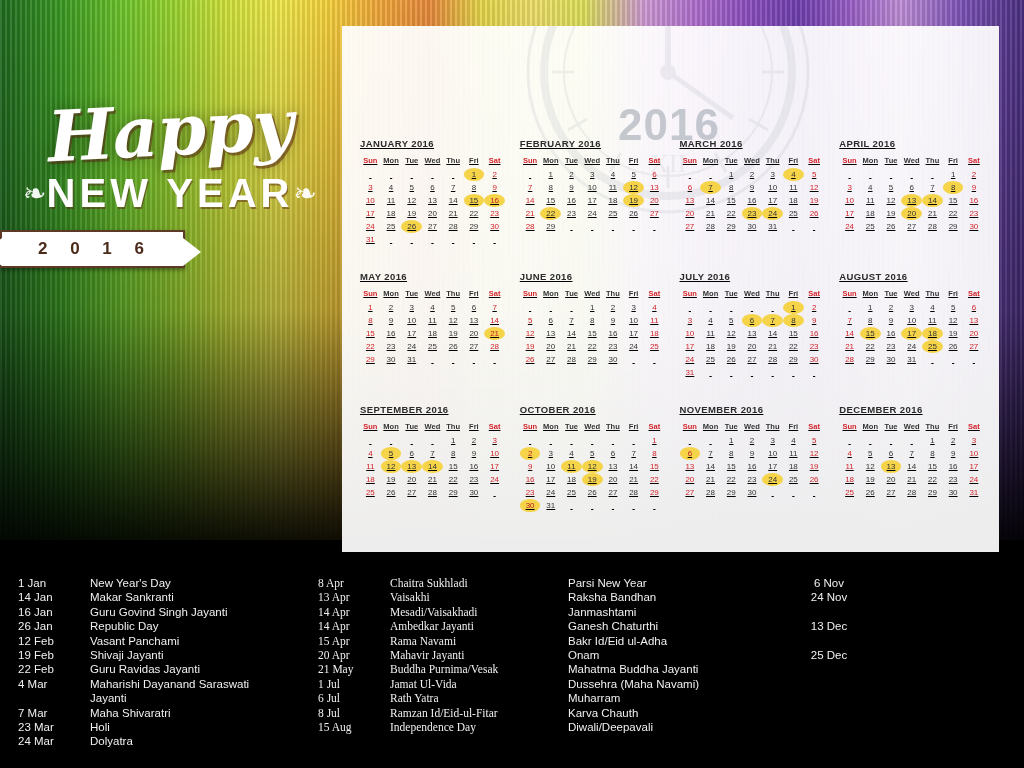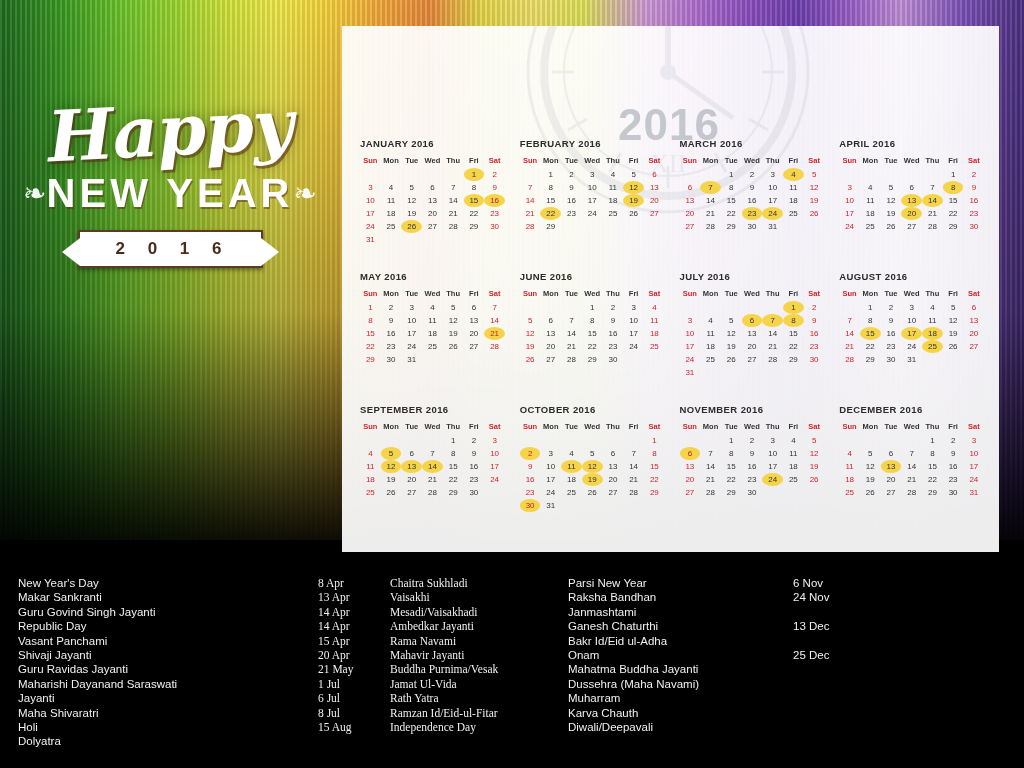--- a/index.html
+++ b/index.html
@@ -46,21 +46,21 @@
     display:flex; align-items:center; justify-content:center;
     margin-top:4px;
   }
   #newyear {
     font-family:"Liberation Sans", sans-serif;
     font-weight:bold; font-size:40px; letter-spacing:4px;
     padding:0 0;
     text-shadow: 1px 2px 0 rgba(90,40,20,0.5);
   }
   .flourish { font-size:28px; color:#fff; opacity:.95; }
-  #ribbon-wrap { margin-top:14px; display:flex; justify-content:center; }
+  #ribbon-wrap { margin-top:14px; display:flex; justify-content:flex-start; }
   #ribbon {
     position:relative;
     background:#fff; color:#4d2b1b;
     font-weight:bold; font-size:17px; letter-spacing:9px;
     padding:7px 30px 7px 36px;
     border:2px solid #5c3a26;
     box-shadow:0 2px 4px rgba(0,0,0,.4);
   }
   #ribbon:before, #ribbon:after {
     content:""; position:absolute; top:6px;
@@ -84,21 +84,21 @@
     font-family:"Liberation Sans", sans-serif;
     font-weight:bold; font-size:44px; color:#9aa3ac; opacity:.55;
     letter-spacing:1px;
   }
   #grid {
     position:absolute; left:0; top:0; width:657px; height:526px;
     padding:112px 10px 10px 18px;
     display:grid;
     grid-template-columns:repeat(4, 1fr);
     grid-template-rows:repeat(3, 133px);
-    column-gap:10px; row-gap:0;
+    column-gap:10px; row-gap:0;text-decoration:underline;
   }
   .month { position:relative; }
   .month h3 {
     margin:0 0 7px 0;
     font-size:9.5px; font-weight:bold; letter-spacing:.4px;
     color:#2b2b2b; text-transform:uppercase;
   }
   table.cal { border-collapse:collapse; width:145px; }
   table.cal th {
     font-size:7.5px; font-weight:bold; padding:0 0 3px 0; width:20px;
@@ -127,21 +127,21 @@
   .hcol .dates { width:72px; }
   .hcol .names { width:auto; }
   .hcol .dates div, .hcol .names div {
     font-size:11.5px; line-height:14.4px; white-space:nowrap;
   }
   .hcol .names div { color:#f0f0f0; }
   .hcol .dates div { color:#f0f0f0; }
   .c0 { width:300px; }
   .c1 { width:250px;font-family:Liberation Serif, serif; }
   .c2 { width:225px; }
-  .c3 { width:249px; }
+  .c3 { width:249px;text-align:center; }
 </style>
 </head>
 <body>
 
 <div id="bg"></div>
 <div id="bgbottom"></div>
 
 <div id="title-art">
   <div id="happy">Happy</div>
   <div id="newyear-row">
@@ -962,20 +962,34 @@
               <td class="sat">31</td>
             </tr>
           </tbody>
         </table>
       </div>
     </div>
 </div>
 
 <div id="holidays">
     <div class="hcol c0">
+      <div class="dates">
+        <div>1 Jan</div>
+        <div>14 Jan</div>
+        <div>16 Jan</div>
+        <div>26 Jan</div>
+        <div>12 Feb</div>
+        <div>19 Feb</div>
+        <div>22 Feb</div>
+        <div>4 Mar</div>
+        <div>&nbsp;</div>
+        <div>7 Mar</div>
+        <div>23 Mar</div>
+        <div>24 Mar</div>
+      </div>
       <div class="names">
         <div>New Year's Day</div>
         <div>Makar Sankranti</div>
         <div>Guru Govind Singh Jayanti</div>
         <div>Republic Day</div>
         <div>Vasant Panchami</div>
         <div>Shivaji Jayanti</div>
         <div>Guru Ravidas Jayanti</div>
         <div>Maharishi Dayanand Saraswati</div>
         <div>Jayanti</div>

